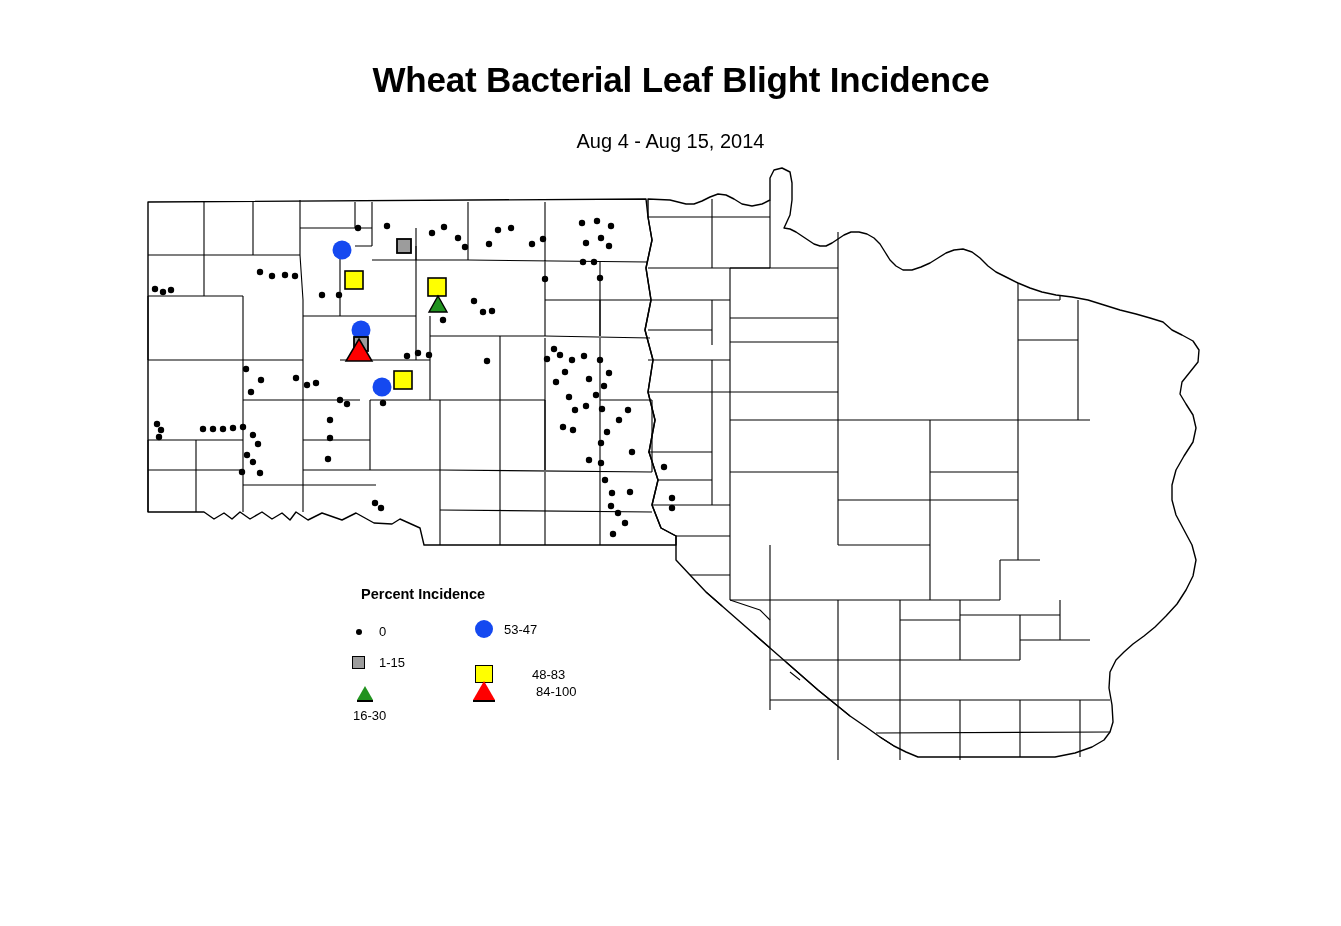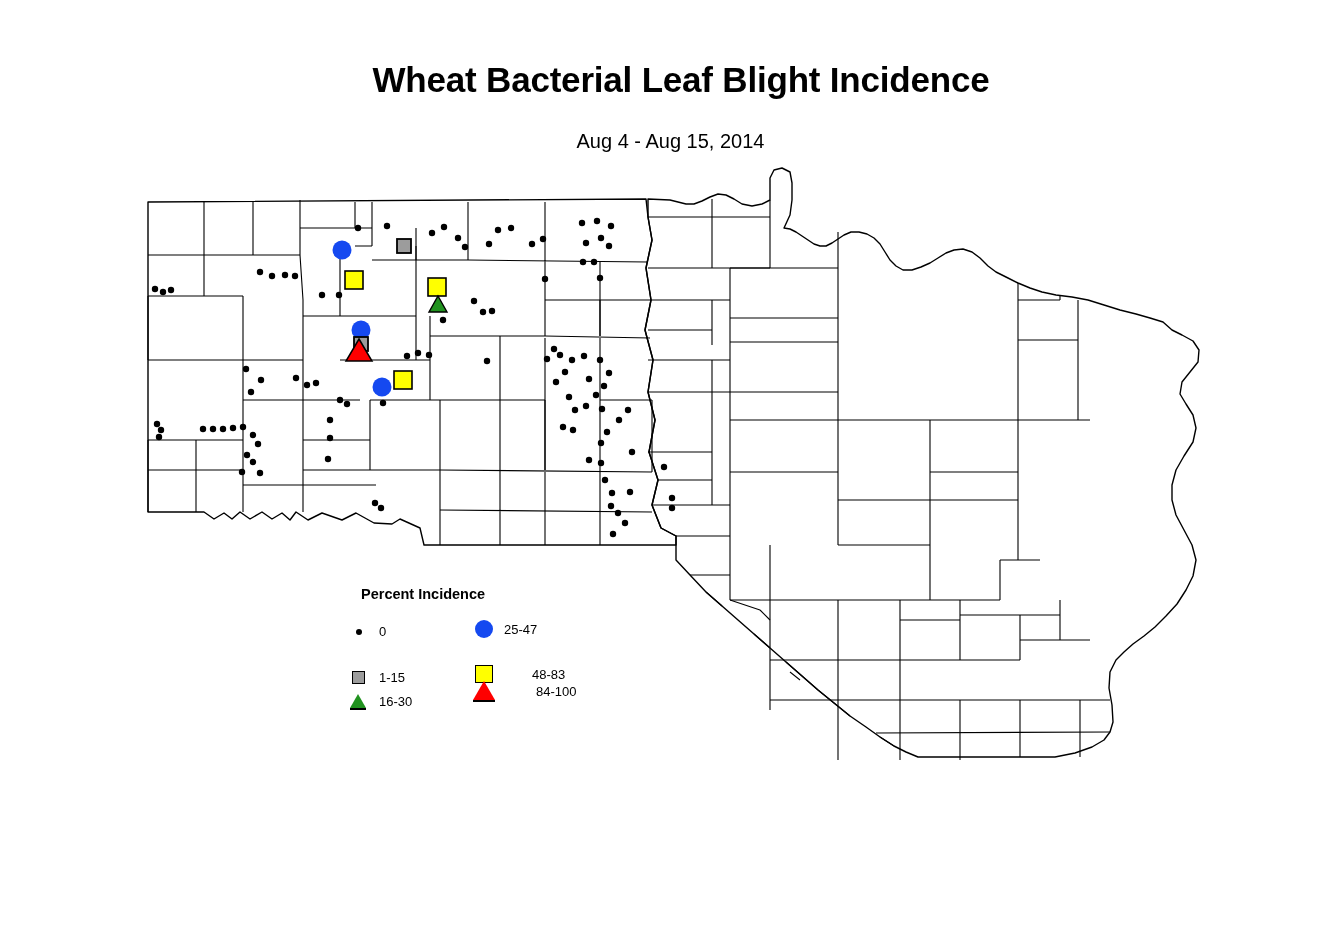--- a/index.html
+++ b/index.html
@@ -286,38 +286,38 @@
   <div id="legend">
     <div class="legend-title">Percent Incidence</div>
     <div class="legend-grid">
 
       <div class="legend-item" style="left:0px;top:0px;">
         <span class="legend-sym">
             <i class="sym-dot"></i>
           </span>
         <span class="legend-lbl">0</span>
       </div>
-      <div class="legend-item" style="left:0px;top:31px;margin-top:15px;">
+      <div class="legend-item" style="left:0px;top:31px;">
         <span class="legend-sym">
             <i class="sym-sq-gray"></i>
           </span>
         <span class="legend-lbl">1-15</span>
       </div>
-      <div class="legend-item" style="left:0px;top:70px;">
+      <div class="legend-item" style="left:0px;top:62px;flex-direction:column;">
         <span class="legend-sym">
             <i class="sym-tri-green"></i>
           </span>
         <span class="legend-lbl">16-30</span>
       </div>
 
       <div class="legend-item" style="left:125px;top:-2px;">
         <span class="legend-sym">
             <i class="sym-circ-blue"></i>
           </span>
-        <span class="legend-lbl">25-47</span>
+        <span class="legend-lbl">53-47</span>
       </div>
       <div class="legend-item" style="left:125px;top:43px;gap:28px;">
         <span class="legend-sym">
             <i class="sym-sq-yellow"></i>
           </span>
         <span class="legend-lbl">48-83</span>
       </div>
       <div class="legend-item" style="left:125px;top:60px;gap:32px;">
         <span class="legend-sym">
             <i class="sym-tri-red"></i>

